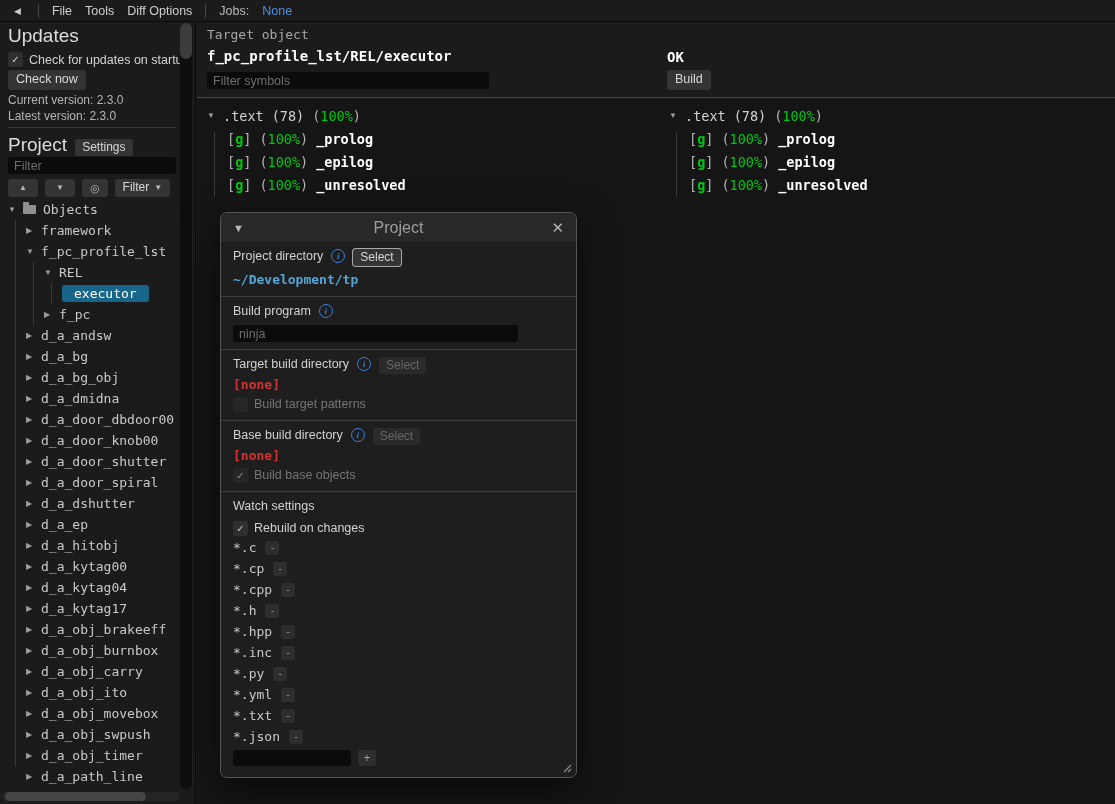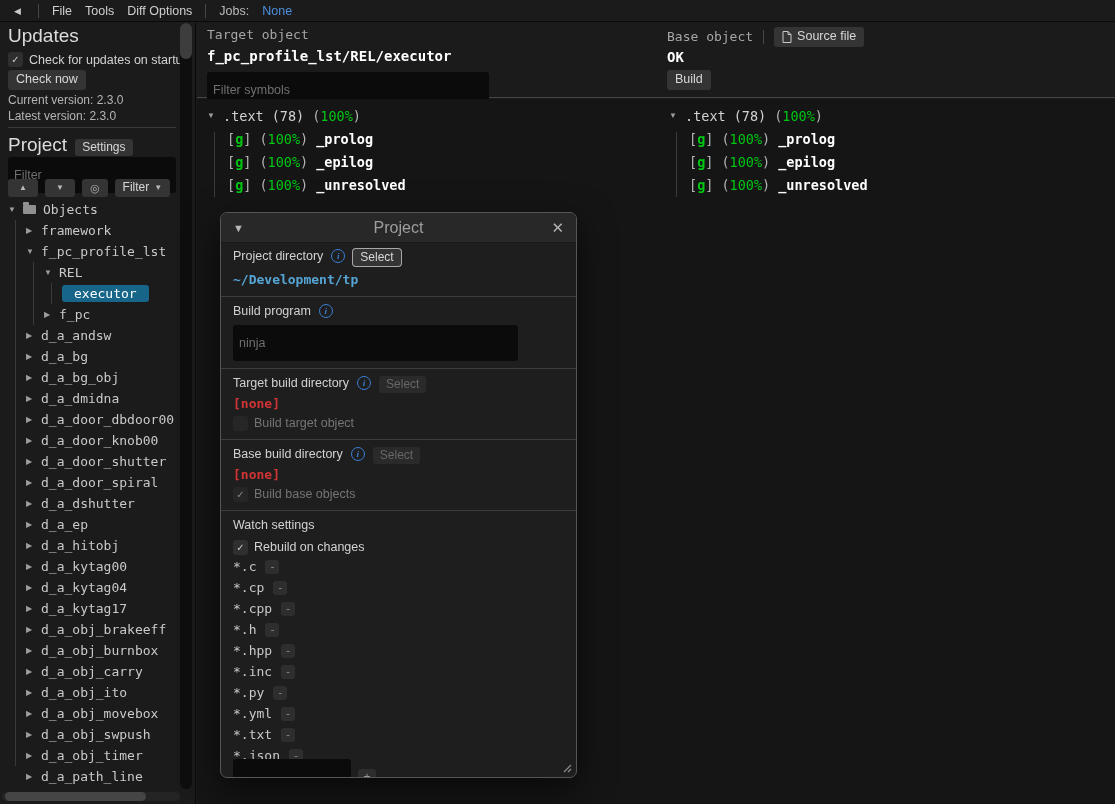--- a/index.html
+++ b/index.html
@@ -36,21 +36,21 @@
     color:#d8d8d8; font-size:12.5px; padding:3px 8px; border:none; font-family:inherit; line-height:1.1; }
   .btn.disabled { background:#2a2a2a; color:#676767; }
   .btn.focused { box-shadow:0 0 0 1px #a8a8a8; }
   .s-checknow { position:absolute; top:47px; left:8px; }
   .s-ver1 { position:absolute; top:70px; left:8px; font-size:12px; color:#b5b5b5; }
   .s-ver2 { position:absolute; top:86px; left:8px; font-size:12px; color:#b5b5b5; }
   .s-hr { position:absolute; top:104px; left:8px; width:168px; height:1px; background:#3a3a3a; }
   .s-project-row { position:absolute; top:111px; left:8px; display:flex; align-items:flex-end; gap:8px; }
   .s-project-row .panel-title2 { font-size:19px; color:#dcdcdc; }
   .btn.small { padding:2px 7px; font-size:12px; }
-  .input { background:#0b0b0b; border:none; border-radius:3px; color:#e5e5e5; padding:18px 6px;
+  .input { background:#0b0b0b; border:none; border-radius:3px; color:#e5e5e5; padding:8px 6px;
     font-size:12.5px; font-family:inherit; outline:none; }
   .input::placeholder { color:#6f6f6f; }
   .s-filter { position:absolute; top:134px; left:8px; width:168px; height:17px; }
   .toolrow { position:absolute; top:156px; left:8px; display:flex; gap:7px; }
   .toolbtn { height:18px; min-width:30px; justify-content:center; font-size:8px; color:#b9b9b9; }
   .toolbtn.round { min-width:22px; font-size:11px; }
   .filter-dd { height:18px; font-size:12px; }
   .filter-dd .dd-arrow { font-size:8px; color:#b9b9b9; }
 
   .tree { position:absolute; top:176px; left:0; right:14px; bottom:14px; overflow:hidden;
@@ -306,31 +306,20 @@
     <div class="vthumb"></div>
     <div class="htrack"></div>
     <div class="hthumb"></div>
   </div>
 
   <div class="main-header">
     <div class="obj-title mono col-l" style="top:4px">Target object</div>
     <div class="obj-path mono col-l" style="top:25px">f_pc_profile_lst/REL/executor</div>
     <input class="input sym-filter" placeholder="Filter symbols" style="">
 
-    <div class="hdr-row1">
-      <span class="obj-title-inline mono">Base object</span>
-      <span class="vsep"></span>
-      <button class="btn">
-        <svg class="doc-ic" width="10" height="12" viewBox="0 0 10 12">
-          <path d="M1 0.5 H6 L9 3.5 V11.5 H1 Z" fill="none" stroke="#c9c9c9" stroke-width="1"></path>
-          <path d="M6 0.5 V3.5 H9" fill="none" stroke="#c9c9c9" stroke-width="1"></path>
-        </svg>
-        <span>Source file</span>
-      </button>
-    </div>
     <div class="ok-status mono">OK</div>
     <button class="btn build-btn">Build</button>
   </div>
 
   <div class="symbols-area">
 
     <div class="sym-pane left">
       <div class="pane-guide"></div>
       <div class="sec-row">
         <span class="tri">▼</span>
@@ -437,21 +426,21 @@
       <div class="dlg-hr"></div>
 
       <div class="drow short">
         <span>Target build directory</span>
         <span class="info">i</span>
         <button class="btn small disabled">Select</button>
       </div>
       <div class="dnone mono">[none]</div>
       <div class="cbrow pad">
         <span class="cb dim"></span>
-        <span class="dim-label">Build target object</span>
+        <span class="dim-label">Build target patterns</span>
       </div>
 
       <div class="dlg-hr"></div>
 
       <div class="drow short">
         <span>Base build directory</span>
         <span class="info">i</span>
         <button class="btn small disabled">Select</button>
       </div>
       <div class="dnone mono">[none]</div>

